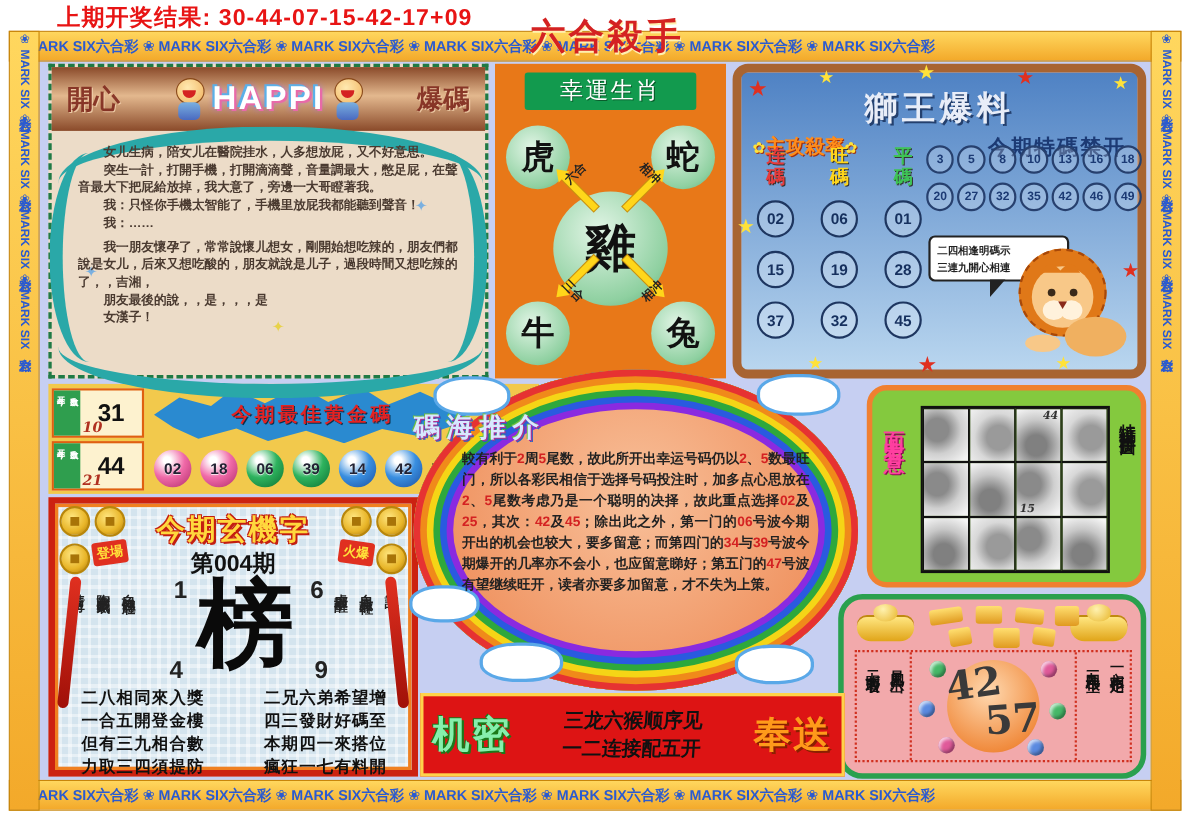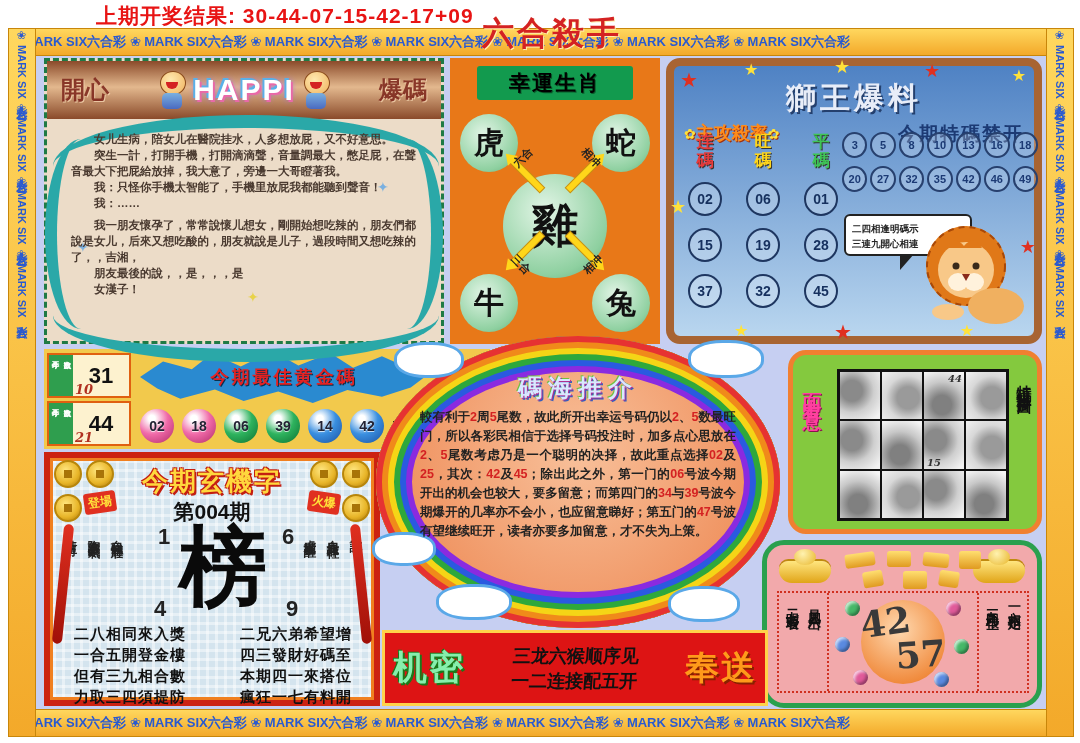--- a/index.html
+++ b/index.html
@@ -1,20 +1,20 @@
 <!DOCTYPE html>
 <html><head>
 <meta charset="utf-8">
 <style>
   html,body{margin:0;padding:0;background:#fff;}
   .page{position:relative;width:1080px;height:743px;background:#ffffff;
         font-family:"Liberation Sans","DejaVu Sans",sans-serif;overflow:hidden;}
   
   .result-line{position:absolute;left:52px;top:2px;font-size:21px;font-weight:bold;
-               color:#e81414;letter-spacing:1px;white-space:nowrap;margin-left:44px;}
+               color:#e81414;letter-spacing:1px;white-space:nowrap;}
   
   .inner-bg{position:absolute;left:34px;top:54px;width:1012px;height:655px;background:#c6cff2;}
   .frame{position:absolute;background:linear-gradient(180deg,#ffd75e,#f3a92a);
          color:#2a5ad0;font-weight:bold;overflow:hidden;white-space:nowrap;
          border:1px solid #c8860a;}
   .frame-top{left:8px;top:28px;width:1064px;height:26px;font-size:13px;line-height:26px;}
   .frame-bottom{left:8px;top:709px;width:1064px;height:26px;font-size:13px;line-height:26px;}
   .frame-left,.frame-right{top:28px;width:26px;height:707px;font-size:11px;}
   .frame-left{left:8px;}
   .frame-right{left:1046px;}
@@ -43,21 +43,21 @@
   .arc-t{left:6px;top:-4px;width:386px;height:90px;border-top-width:13px;}
   .arc-b{left:6px;top:150px;width:386px;height:80px;border-bottom-width:13px;}
   .arc-l{left:-2px;top:20px;width:60px;height:190px;border-left-width:12px;}
   .arc-r{right:-2px;top:20px;width:60px;height:190px;border-right-width:12px;}
   .joke-text{position:relative;font-size:11.5px;line-height:16px;color:#4a3a30;font-weight:bold;
       white-space:pre-wrap;z-index:2;}
   .sparkle{position:absolute;font-size:14px;z-index:1;}
   
   .zodiac{position:absolute;left:450px;top:58px;width:210px;height:286px;background:#e87818;z-index:2;}
   .zodiac-title{margin:8px auto 0 auto;width:156px;height:34px;background:#129a4e;border-radius:3px;
-      color:#000000;font-size:21px;font-weight:bold;text-align:center;line-height:34px;letter-spacing:2px;
+      color:#ffffff;font-size:21px;font-weight:normal;text-align:center;line-height:34px;letter-spacing:2px;
       text-shadow:1px 1px 0 #0a5c2c;}
   .zo-circle{position:absolute;border-radius:50%;
       background:radial-gradient(circle at 40% 35%,#e2f5e6,#8ed0a0 70%,#5aa878);
       display:flex;align-items:center;justify-content:center;font-family:"DejaVu Serif",serif;
       font-weight:bold;color:#111;}
   .zo-corner{width:58px;height:58px;font-size:30px;}
   .zo-center{width:104px;height:104px;left:53px;top:116px;font-size:46px;}
   .zo-rel{position:absolute;font-size:11px;font-weight:bold;color:#222;z-index:3;}
   .zo-arrow{position:absolute;width:42px;height:6px;background:#ffd61a;z-index:2;
       box-shadow:0 0 0 1px #c89010;}
@@ -145,21 +145,21 @@
   .verse-l{left:4px;} .verse-r{left:170px;}
   .ribbon{position:absolute;width:10px;height:120px;background:linear-gradient(180deg,#e03020,#a01008);
       border-radius:8px;z-index:2;}
   
   .rainbow{position:absolute;left:376px;top:336px;width:404px;height:292px;z-index:3;}
   .rb-ellipse{position:absolute;inset:0;border-radius:50%;
       background:radial-gradient(circle at 50% 40%,#f8c09a,#ee8a55 80%);
       box-shadow:inset 0 0 0 6px #e63232,inset 0 0 0 12px #f08a1a,inset 0 0 0 18px #f5d516,
                  inset 0 0 0 24px #2ea83c,inset 0 0 0 30px #2a5ae0,inset 0 0 0 36px #8a2ae0;}
   .cloud{position:absolute;background:#fff;border:3px solid #5aa8e8;border-radius:45%;z-index:4;}
-  .rainbow-title{position:absolute;left:0;right:0;top:36px;text-align:center;font-size:24px;
+  .rainbow-title{position:absolute;left:0;right:0;top:36px;text-align:left;font-size:24px;
       font-weight:bold;letter-spacing:6px;color:#d8e8ff;z-index:5;
       text-shadow:1px 1px 0 #b03090,2px 2px 0 #3060c0,-1px -1px 0 #70c040;}
   .rainbow-body{position:absolute;left:44px;right:44px;top:72px;font-size:12.5px;line-height:19px;
       font-weight:bold;color:#222;text-align:justify;z-index:5;}
   .rainbow-body .red-num{color:#d42222;}
   
   .puzzle{position:absolute;left:788px;top:350px;width:254px;height:184px;box-sizing:border-box;
       background:#84c93e;border:5px solid #f08030;border-radius:18px;z-index:2;}
   .puzzle-ltitle{position:absolute;left:6px;top:22px;writing-mode:vertical-rl;font-size:19px;
       font-weight:bold;color:#ff3fa0;letter-spacing:6px;text-shadow:1px 1px 0 #8a1050;}

